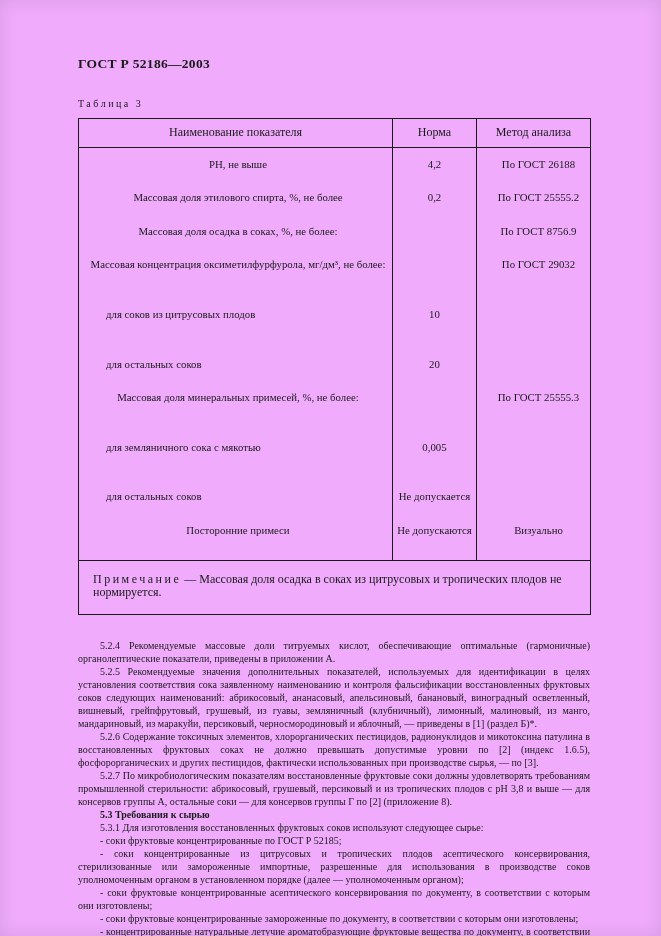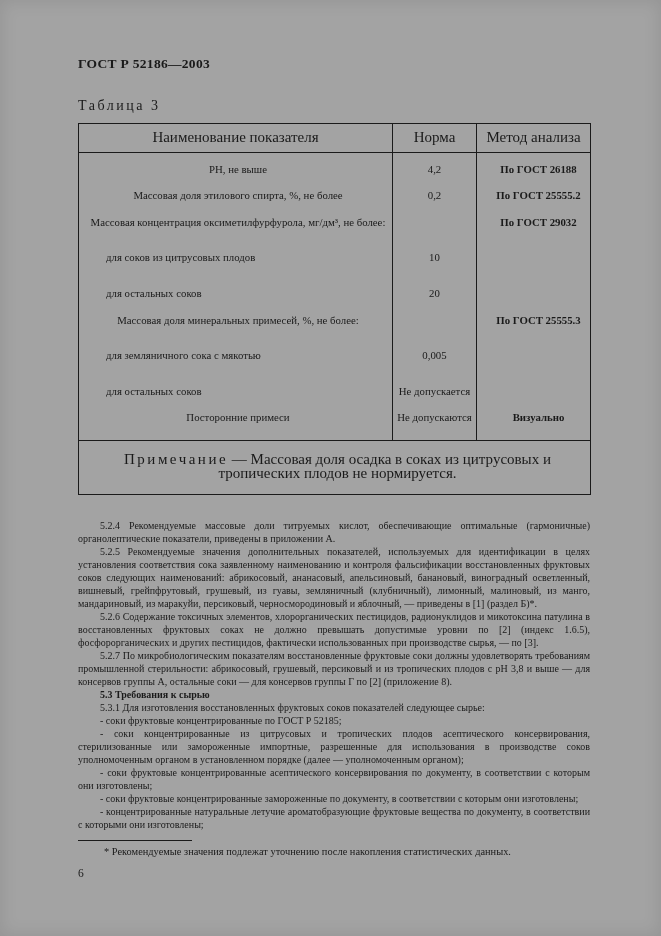--- a/index.html
+++ b/index.html
@@ -5,80 +5,79 @@
   html,body{margin:0;padding:0;}
   body{
     background:#e8e7e4;
     font-family:"Liberation Serif","DejaVu Serif",serif;
     -webkit-font-smoothing:antialiased;
   }
   .page{
     position:relative;
     width:661px;height:936px;
     margin:0 auto;
-    background:#a3a3a3;
+    background:#f0abfc;
     box-shadow:inset 0 0 18px rgba(0,0,0,0.10);
     color:#1a1a1a;
     overflow:hidden;
   }
   .content{
     position:absolute;
     left:78px;top:56px;
     width:512px;
   }
   .doc-header{
     font-weight:bold;
     font-size:13.5px;
     letter-spacing:0.3px;
     margin:0 0 26px 0;
   }
   .table-caption{
-    font-size:14px;
+    font-size:10px;
     letter-spacing:2.5px;
     margin:0 0 9px 0;
   }
   table.spec{
     border-collapse:collapse;
     width:512px;
     table-layout:fixed;
     font-size:10.8px;
     line-height:13.6px;
   }
   table.spec col.c-name{width:314px;}
   table.spec col.c-norm{width:84px;}
   table.spec col.c-method{width:114px;}
   table.spec{border:1.5px solid #1a1a1a;}
   th.hcell{
     border-bottom:1px solid #1a1a1a;
     font-weight:normal;
-    font-size:15px;
+    font-size:12px;
     text-align:center;
     padding:7px 4px;
     vertical-align:middle;
   }
   .vline{border-right:1px solid #1a1a1a;}
-  td{vertical-align:top;padding:11px 2px;}
+  td{vertical-align:top;padding:18px 2px;}
   td.name{
     text-align:justify;
     padding-left:3px;
     padding-right:6px;
   }
   tr.lvl0 td.name{text-indent:8px;}
   tr.lvl1 td.name{text-indent:24px;}
   tr.lvl0 td{padding-top:2px;text-align:center;}
   tr.first td{padding-top:10px;}
   td.norm{text-align:center;}
   td.norm.vbottom{vertical-align:bottom;}
-  td.method{padding-left:12px;font-weight:bold;}
+  td.method{padding-left:12px;}
   tr.spacer td{height:4px;padding:0;}
   td.notecell{
     border-top:1px solid #1a1a1a;
     padding:12px 8px 14px 14px;
-    font-size:15px;
-    text-align:center;
+    font-size:12px;
   }
   .note-label{letter-spacing:2.5px;}
   .body-text{margin-top:24px;}
   .para{
     margin:0;
     font-size:10px;
     line-height:13px;
     text-align:justify;
     text-indent:22px;
   }
@@ -128,20 +127,25 @@
           <td class="name vline">РН, не выше</td>
           <td class="norm vline">4,2</td>
           <td class="method">По ГОСТ 26188</td>
         </tr>
         <tr class="lvl0">
           <td class="name vline">Массовая доля этилового спирта, %, не более</td>
           <td class="norm vline">0,2</td>
           <td class="method">По ГОСТ 25555.2</td>
         </tr>
         <tr class="lvl0">
+          <td class="name vline">Массовая доля осадка в соках, %, не более:</td>
+          <td class="norm vline"></td>
+          <td class="method">По ГОСТ 8756.9</td>
+        </tr>
+        <tr class="lvl0">
           <td class="name vline">Массовая концентрация оксиметилфурфурола, мг/дм³, не более:</td>
           <td class="norm vline"></td>
           <td class="method">По ГОСТ 29032</td>
         </tr>
         <tr class="lvl1">
           <td class="name vline">для соков из цитрусовых плодов</td>
           <td class="norm vline">10</td>
           <td class="method"></td>
         </tr>
         <tr class="lvl1">
@@ -181,21 +185,21 @@
         </tr>
       </tbody>
     </table>
 
     <div class="body-text">
       <p class="para">5.2.4  Рекомендуемые массовые доли титруемых кислот, обеспечивающие оптимальные (гармоничные) органолептические показатели, приведены в приложении А.</p>
       <p class="para">5.2.5  Рекомендуемые значения дополнительных показателей, используемых для идентификации в целях установления соответствия сока заявленному наименованию и контроля фальсификации восстановленных фруктовых соков следующих наименований: абрикосовый, ананасовый, апельсиновый, банановый, виноградный осветленный, вишневый, грейпфрутовый, грушевый, из гуавы, земляничный (клубничный), лимонный, малиновый, из манго, мандариновый, из маракуйи, персиковый, черносмородиновый и яблочный, — приведены в [1] (раздел Б)*.</p>
       <p class="para">5.2.6  Содержание токсичных элементов, хлорорганических пестицидов, радионуклидов и микотоксина патулина в восстановленных фруктовых соках не должно превышать допустимые уровни по [2] (индекс 1.6.5), фосфорорганических и других пестицидов, фактически использованных при производстве сырья, — по [3].</p>
       <p class="para">5.2.7  По микробиологическим показателям восстановленные фруктовые соки должны удовлетворять требованиям промышленной стерильности: абрикосовый, грушевый, персиковый и из тропических плодов с рН 3,8 и выше — для консервов группы А, остальные соки — для консервов группы Г по [2] (приложение 8).</p>
       <p class="para bold">5.3 Требования к сырью</p>
-      <p class="para">5.3.1  Для изготовления восстановленных фруктовых соков показателей следующее сырье:</p>
+      <p class="para">5.3.1  Для изготовления восстановленных фруктовых соков используют следующее сырье:</p>
       <p class="para">-  соки фруктовые концентрированные по ГОСТ Р 52185;</p>
       <p class="para">-  соки концентрированные из цитрусовых и тропических плодов асептического консервирования, стерилизованные или замороженные импортные, разрешенные для использования в производстве соков уполномоченным органом в установленном порядке (далее — уполномоченным органом);</p>
       <p class="para">-  соки фруктовые концентрированные асептического консервирования по документу, в соответствии с которым они изготовлены;</p>
       <p class="para">-  соки фруктовые концентрированные замороженные по документу, в соответствии с которым они изготовлены;</p>
       <p class="para">-  концентрированные натуральные летучие ароматобразующие фруктовые вещества по документу, в соответствии с которыми они изготовлены;</p>
     </div>
 
     <div class="footnote-block">
       <div class="footnote-rule"></div>
       <p class="footnote">* Рекомендуемые значения подлежат уточнению после накопления статистических данных.</p>

